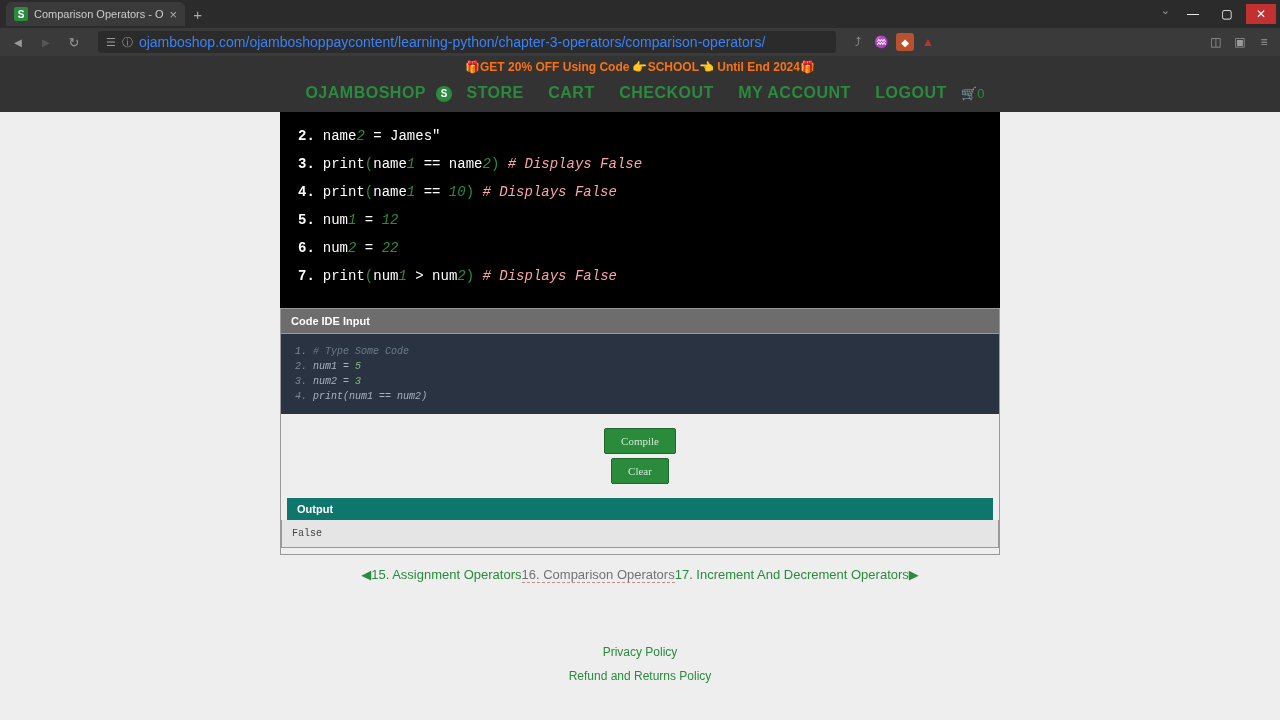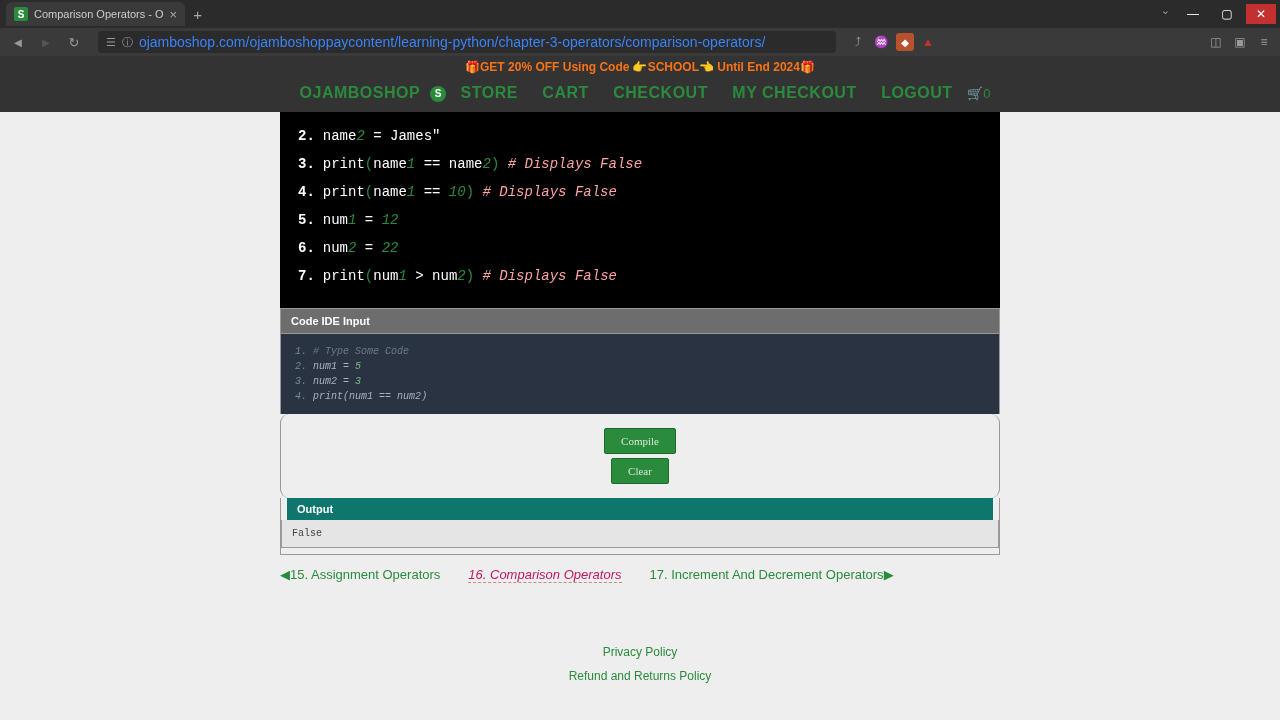--- a/index.html
+++ b/index.html
@@ -52,30 +52,30 @@
 .subscript { color: #2a8b3c; font-style: italic; }
 .comment { color: #fca5a5; font-style: italic; }
 
 .ide-header { background: #6d6d6d; color: #fff; font-size: 11px; font-weight: bold; padding: 6px 10px; border: 1px solid #999; }
 .ide-body { background: #293341; padding: 10px 14px; border-left: 1px solid #999; border-right: 1px solid #999; }
 .ide-line { font-family: "Courier New", monospace; font-size: 10px; color: #a8b4c2; font-style: italic; line-height: 1.5; }
 .ide-ln { color: #7a8a9a; margin-right: 6px; }
 .ide-comment { color: #6a7a8a; font-style: italic; }
 .ide-num { color: #7fb97f; }
 
-.button-area { background: #eeeeee; padding: 10px 0; text-align: center; border-left: 1px solid #999; border-right: 1px solid #999; border-radius: 9px; }
+.button-area { background: #eeeeee; padding: 10px 0; text-align: center; border-left: 1px solid #999; border-right: 1px solid #999; }
 .action-btn { background: #2a8b3c; color: #d4e8d4; border: 1px solid #1a6b2c; padding: 6px 16px; font-size: 11px; cursor: pointer; border-radius: 2px; margin: 4px auto; display: block; font-family: serif; }
 
 .output-header { background: #0f766e; color: #fff; font-size: 11px; font-weight: bold; padding: 5px 10px; margin: 0 6px; }
 .output-body { background: #e5e5e5; padding: 8px 10px; font-family: "Courier New", monospace; font-size: 10px; color: #444; border: 1px solid #999; margin: 0 0 0 0; border-top: none; }
 .output-wrapper { border-left: 1px solid #999; border-right: 1px solid #999; border-bottom: 1px solid #999; padding: 0 0 6px 0; background: #eeeeee; }
 
-.pagination { display: flex; justify-content: flex-start; padding: 12px 0; font-size: 13px; gap: 28px; }
+.pagination { display: flex; justify-content: center; padding: 12px 0; font-size: 13px; }
 .pagination a { color: #2a8b3c; text-decoration: none; }
-.pagination .current { color: #be185d; font-style: italic; border-bottom: 1px dashed #c88; }
+.pagination .current { color: #737373; border-bottom: 1px dashed #c88; }
 .arrow { color: #2a8b3c; }
 
 .footer { text-align: center; padding: 40px 0 20px; }
 .footer a { color: #2a8b3c; font-size: 12px; text-decoration: none; display: block; margin: 10px 0; }
 </style>
 </head>
 <body>
 
 <div class="titlebar">
   <div class="tabs-area">
@@ -115,21 +115,21 @@
   </div>
 </div>
 
 <div class="page-wrapper">
   <div class="promo-bar">🎁GET 20% OFF Using Code 👉SCHOOL👈 Until End 2024🎁</div>
   <div class="nav-bar">
     <a href="#">OJAMBOSHOP</a><span class="logo-badge">S</span>
     <a href="#">STORE</a>
     <a href="#">CART</a>
     <a href="#">CHECKOUT</a>
-    <a href="#">MY CHECKOUT</a>
+    <a href="#">MY ACCOUNT</a>
     <a href="#">LOGOUT</a>
     <span class="cart-icon">🛒<span>0</span></span>
   </div>
 
   <div class="content">
     <div class="code-block" id="code-block">
         <div class="code-line"><span class="ln">2.</span><span class="fn">name</span><span class="subscript">2</span><span class="op"> = </span><span class="str">James"</span></div>
         <div class="code-line"><span class="ln">3.</span><span class="fn">print</span><span class="paren">(</span><span class="fn">name</span><span class="subscript">1</span><span class="op"> == </span><span class="fn">name</span><span class="subscript">2</span><span class="paren">)</span><span class="comment"> # Displays False</span></div>
         <div class="code-line"><span class="ln">4.</span><span class="fn">print</span><span class="paren">(</span><span class="fn">name</span><span class="subscript">1</span><span class="op"> == </span><span class="num-lit">10</span><span class="paren">)</span><span class="comment"> # Displays False</span></div>
         <div class="code-line"><span class="ln">5.</span><span class="fn">num</span><span class="subscript">1</span><span class="op"> = </span><span class="num-lit">12</span></div>

